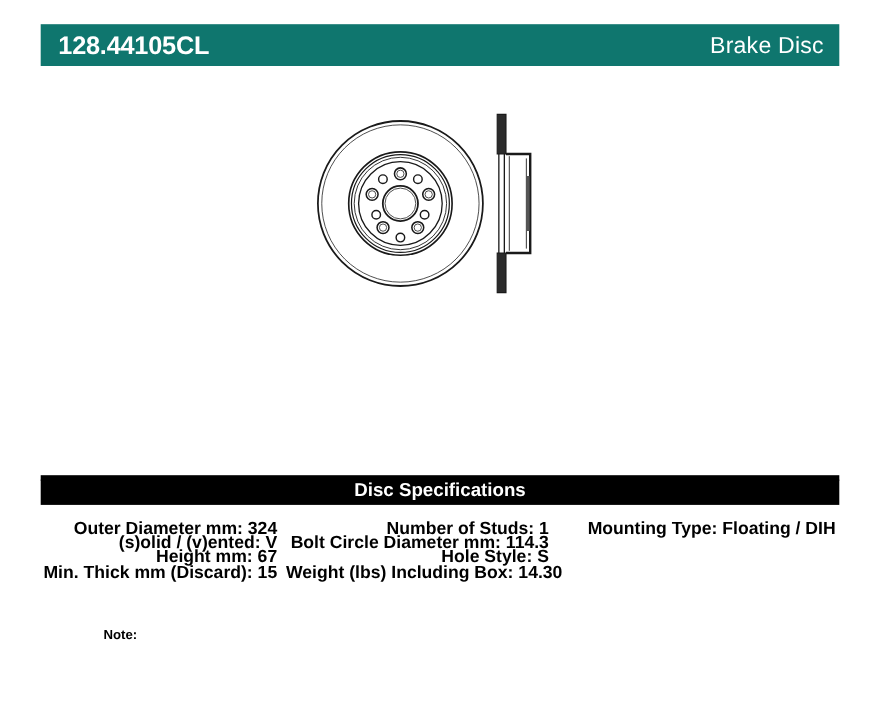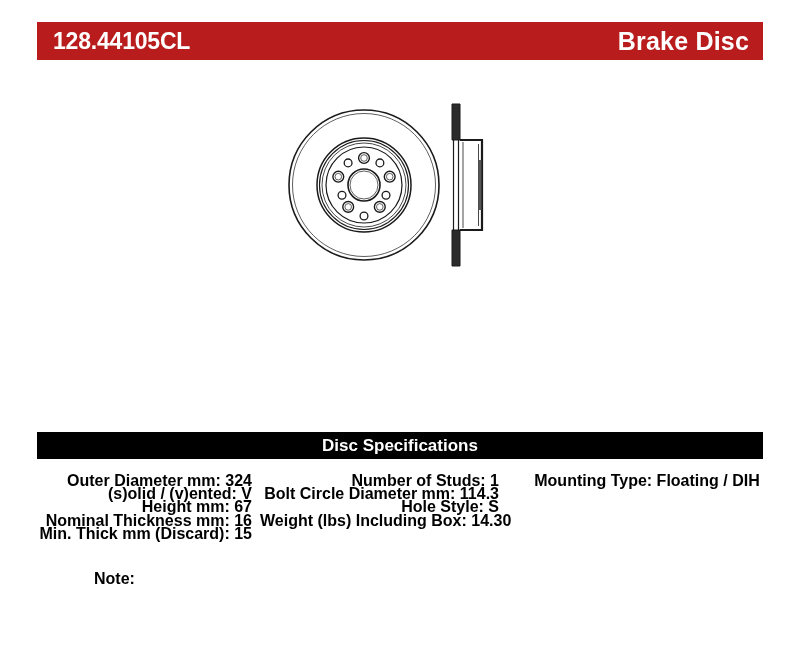--- a/index.html
+++ b/index.html
@@ -16,38 +16,38 @@
     overflow: hidden;
   }
 
   
   .title-bar {
     position: absolute;
     left: 37px;
     top: 22px;
     width: 726px;
     height: 38px;
-    background: #b91c1c;
+    background: #0f766e;
     display: flex;
     align-items: center;
     justify-content: space-between;
     box-sizing: border-box;
     padding: 0 14px 0 16px;
   }
   .title-bar .part-number {
     color: #ffffff;
     font-size: 23px;
     font-weight: bold;
     letter-spacing: -0.2px;
     line-height: 1;
   }
   .title-bar .product-type {
     color: #ffffff;
-    font-size: 25px;
-    font-weight: bold;
+    font-size: 21px;
+    font-weight: normal;
     letter-spacing: 0.2px;
     line-height: 1;
   }
 
   
   .drawing-area {
     position: absolute;
     left: 37px;
     top: 70px;
     width: 726px;
@@ -111,21 +111,21 @@
   
   .note-area {
     position: absolute;
     left: 37px;
     top: 570px;
     width: 726px;
     display: flex;
     align-items: baseline;
   }
   .note-label {
-    font-size: 16px;
+    font-size: 12px;
     font-weight: bold;
     margin-left: 57px;
   }
   .note-value {
     font-size: 12px;
     font-weight: bold;
     margin-left: 6px;
     min-width: 200px;
   }
 </style>
@@ -198,21 +198,20 @@
 
 <div class="spec-header">
   <span>Disc Specifications</span>
 </div>
 
 <div class="spec-columns">
   <div class="spec-col spec-col-left">
     <div class="spec-row">Outer Diameter mm: 324</div>
     <div class="spec-row">(s)olid / (v)ented: V</div>
     <div class="spec-row">Height mm: 67</div>
-    <div class="spec-row">Nominal Thickness mm: 16</div>
     <div class="spec-row">Min. Thick mm (Discard): 15</div>
   </div>
 
   <div class="spec-col spec-col-middle">
     <div class="spec-row">Number of Studs: 1</div>
     <div class="spec-row">Bolt Circle Diameter mm: 114.3</div>
     <div class="spec-row">Hole Style: S</div>
     <div class="spec-row">Weight (lbs) Including Box: 14.30</div>
   </div>
 

